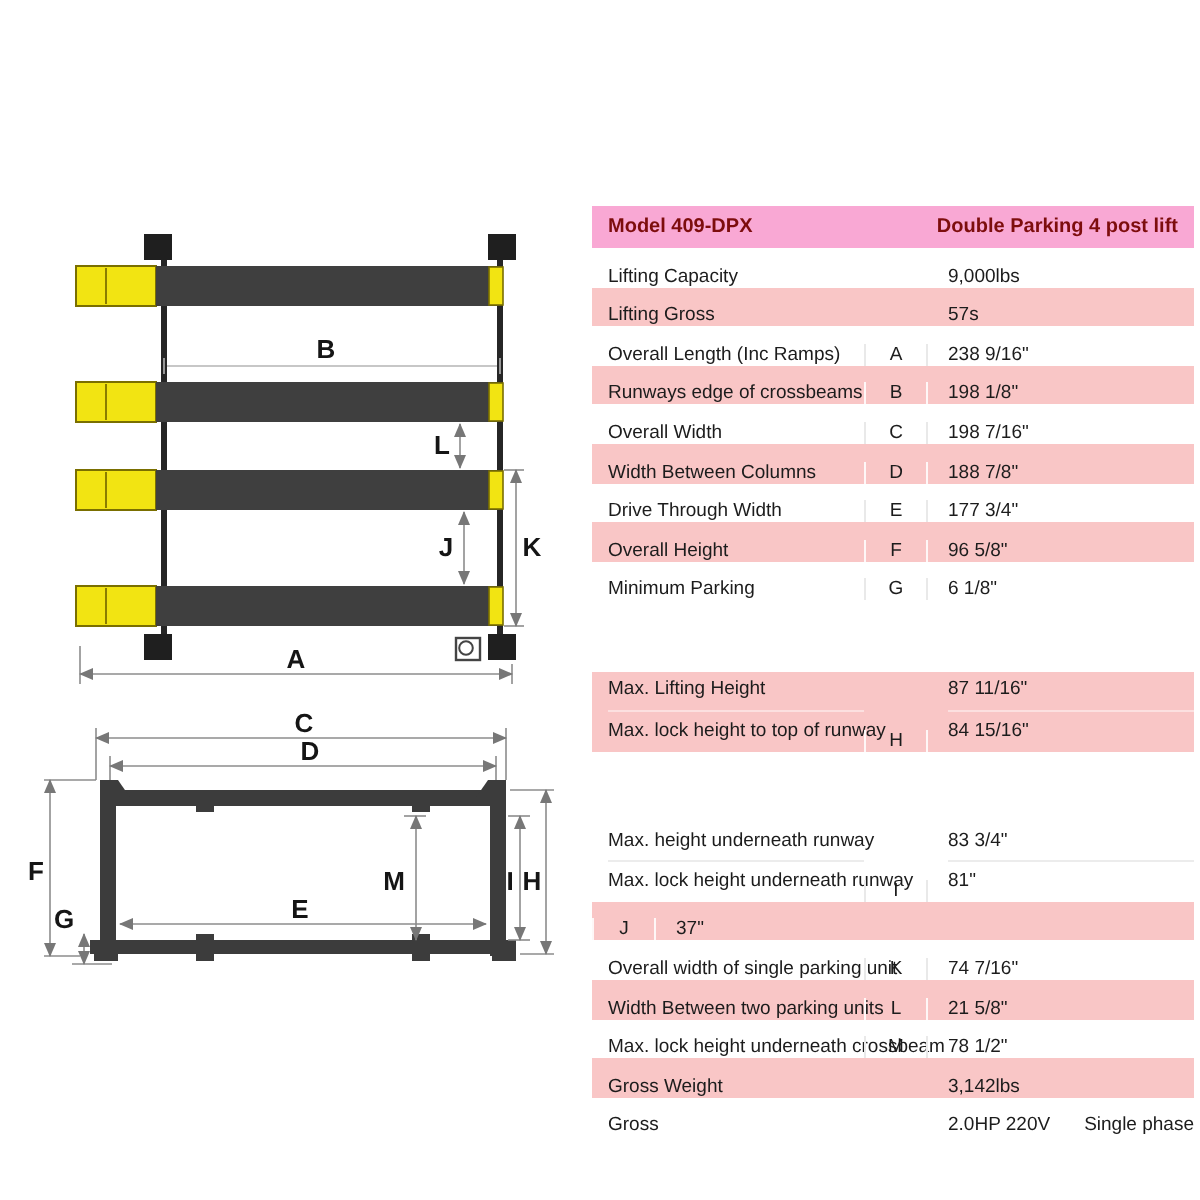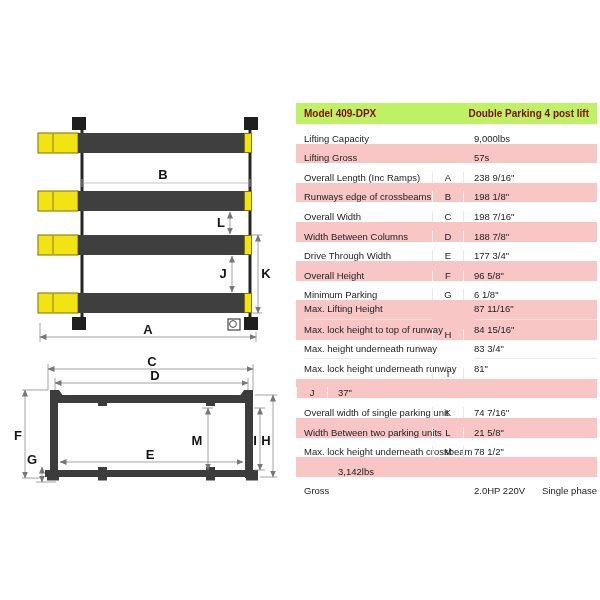--- a/index.html
+++ b/index.html
@@ -12,25 +12,25 @@
   #topview{left:20px;top:105px;}
   #frontview{left:10px;top:355px;}
   svg text{font-family:"Liberation Sans",sans-serif;font-weight:bold;font-size:13px;fill:#151515;}
   
   #spec-table{
     position:absolute;left:296px;top:103px;width:301px;
     font-size:9.5px;color:#1c1c1c;
   }
   .thead{
     height:21px;display:flex;align-items:center;justify-content:space-between;
-    background:#bef264;color:#7d0d0d;font-weight:bold;font-size:10px;
+    background:#f9a8d4;color:#7d0d0d;font-weight:bold;font-size:10px;
     padding:0 8px;
   }
   .row{display:flex;align-items:flex-end;height:19.6px;}
-  .row.double{height:39.2px;}
+  .row.double{height:39.2px;margin-top:36px;}
   .r-pink{background:#f9c6c6;--sep:rgba(255,255,255,.85);--sub:rgba(255,255,255,.45);}
   .r-white{background:#ffffff;--sep:#e9e9e9;--sub:#ececec;}
   .c-label{flex:1;min-width:0;display:flex;align-items:center;padding-left:8px;white-space:nowrap;}
   .c-letter{width:30px;display:flex;align-items:center;justify-content:center;
     border-left:1px solid var(--sep);border-right:1px solid var(--sep);}
   .c-value{width:123px;display:flex;align-items:center;padding-left:10px;white-space:nowrap;}
   .stack{flex-direction:column;align-items:flex-start;padding-top:0;justify-content:center;}
   .stack .sub{height:19.6px;line-height:19.6px;width:100%;}
   .stack .sub+.sub{border-top:1px solid var(--sub);}
   .val2{margin-left:17px;}
@@ -254,20 +254,21 @@
       <div class="c-label">Width Between two parking units</div>
       <div class="c-letter">L</div>
       <div class="c-value">21 5/8"</div>
     </div>
     <div class="row r-white">
       <div class="c-label">Max. lock height underneath crossbeam</div>
       <div class="c-letter">M</div>
       <div class="c-value">78 1/2"</div>
     </div>
     <div class="row r-pink">
+      <div class="c-label">Gross Weight</div>
       <div class="c-letter"></div>
       <div class="c-value">3,142lbs</div>
     </div>
     <div class="row r-white">
       <div class="c-label">Gross</div>
       <div class="c-letter"></div>
       <div class="c-value">
         <span>2.0HP 220V</span>
         <span class="val2">Single phase</span>
       </div>

